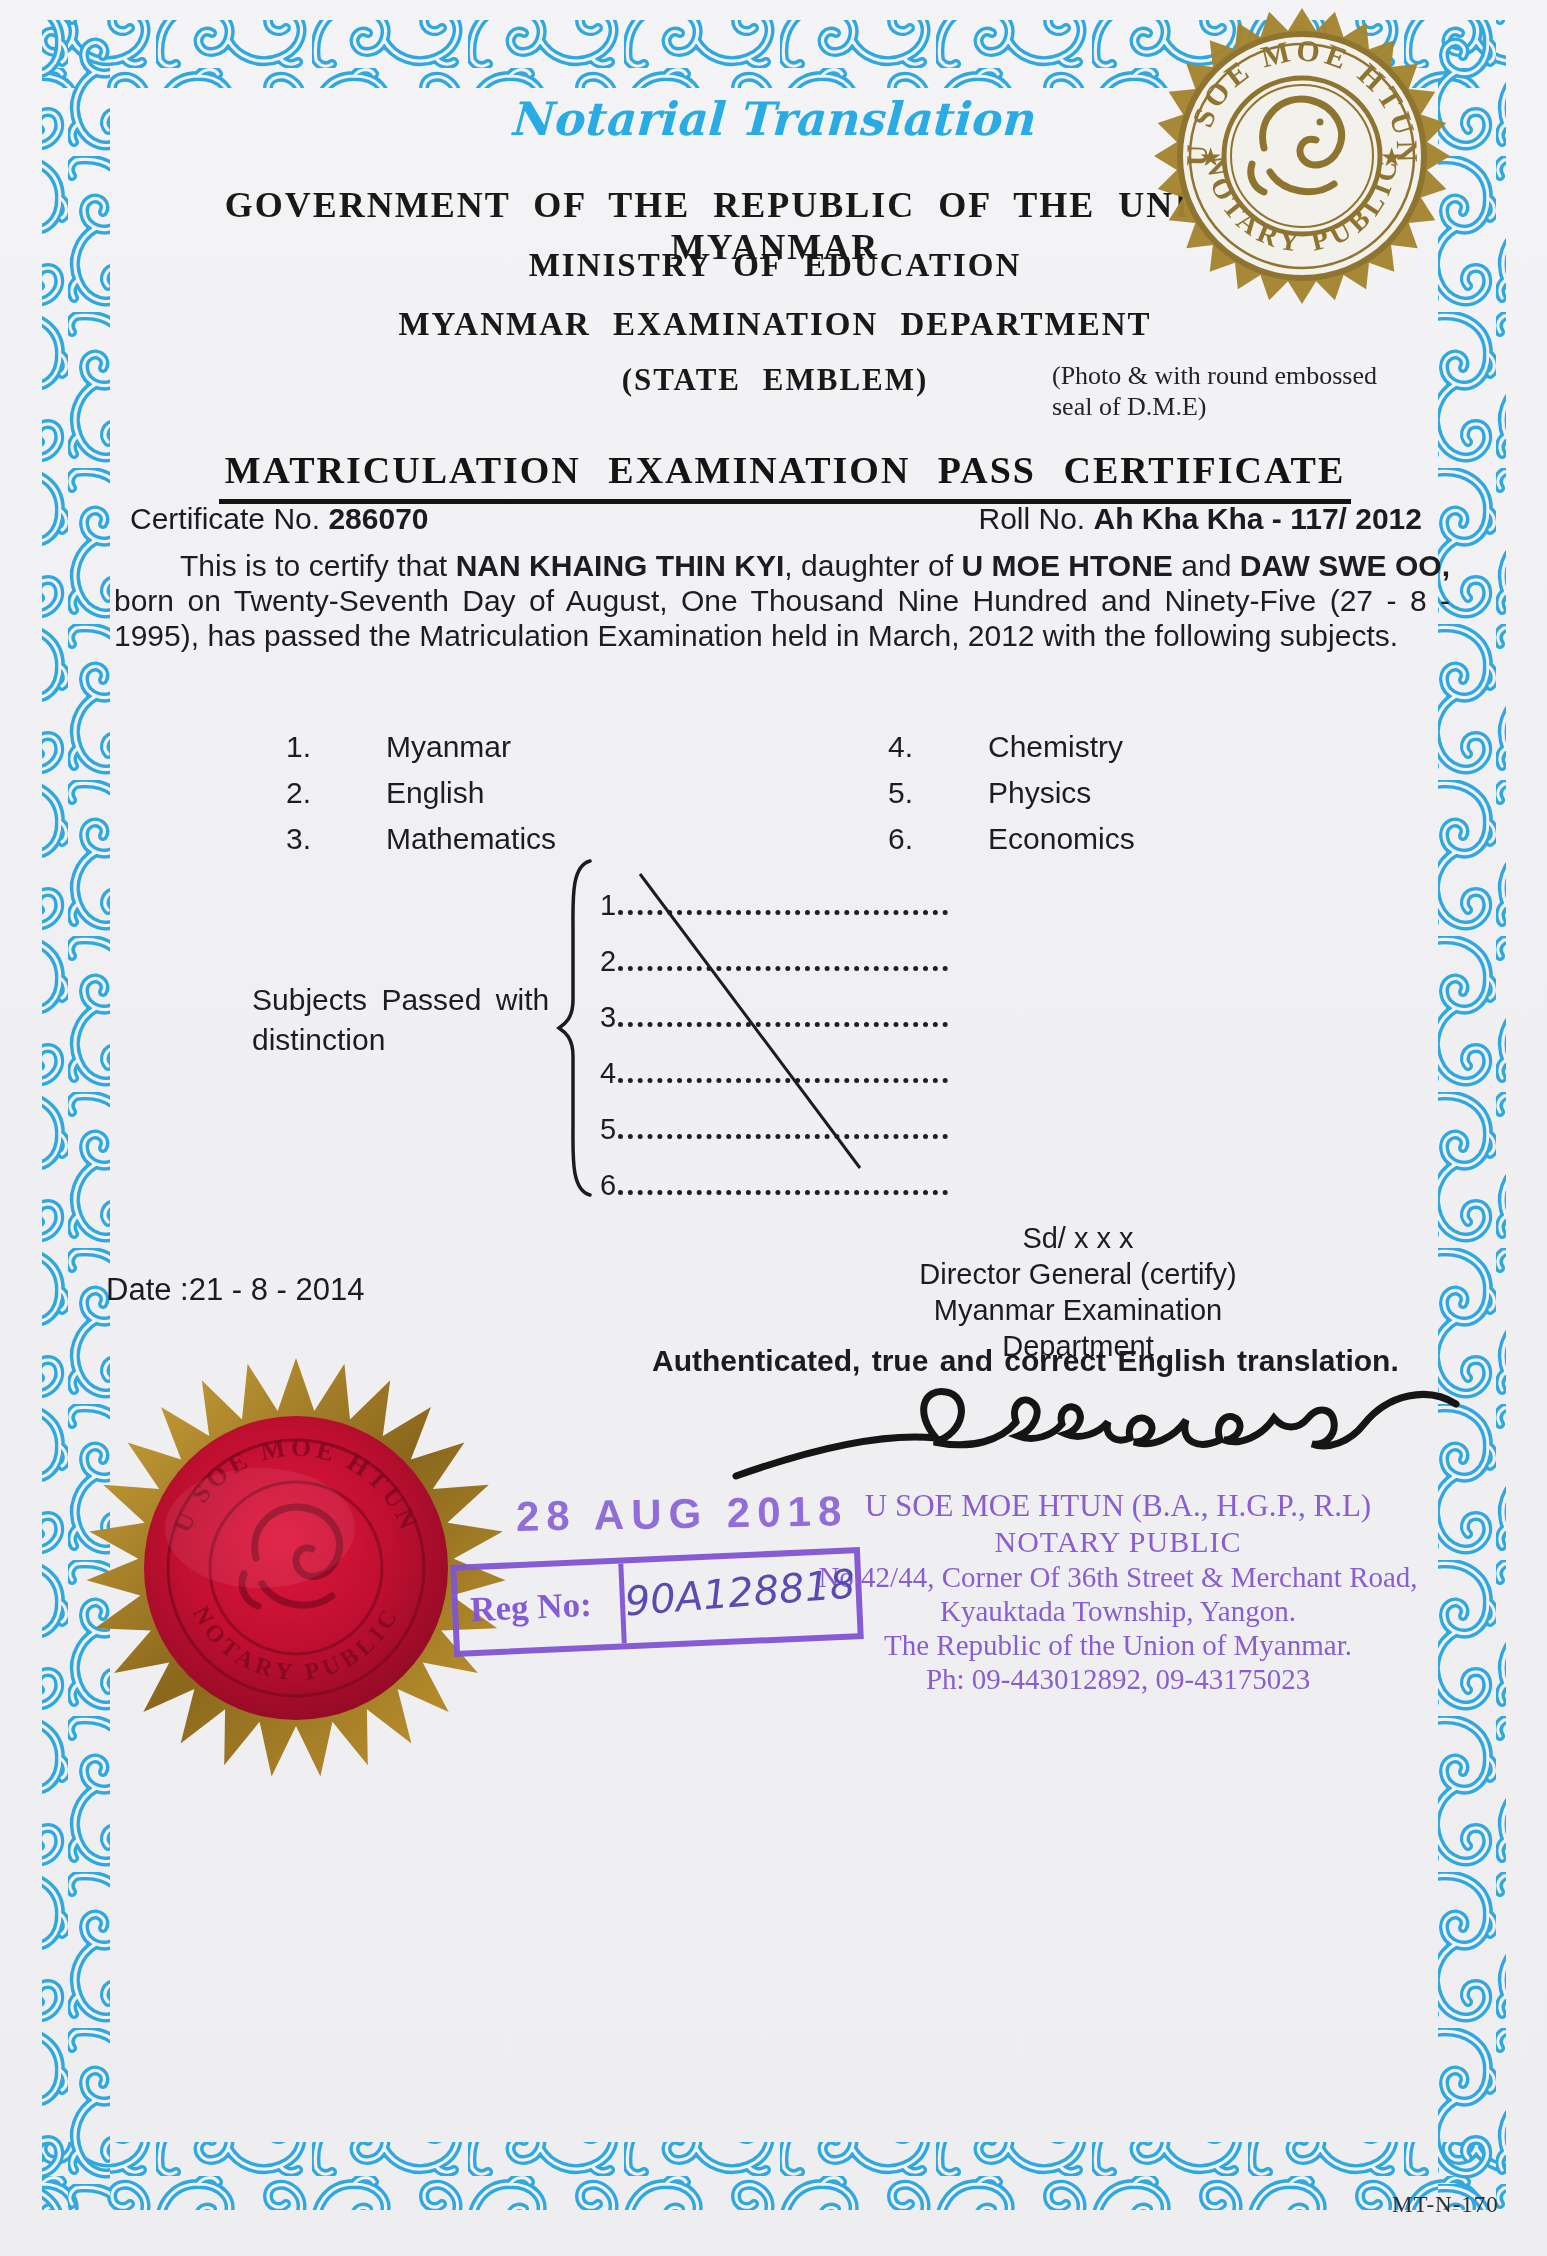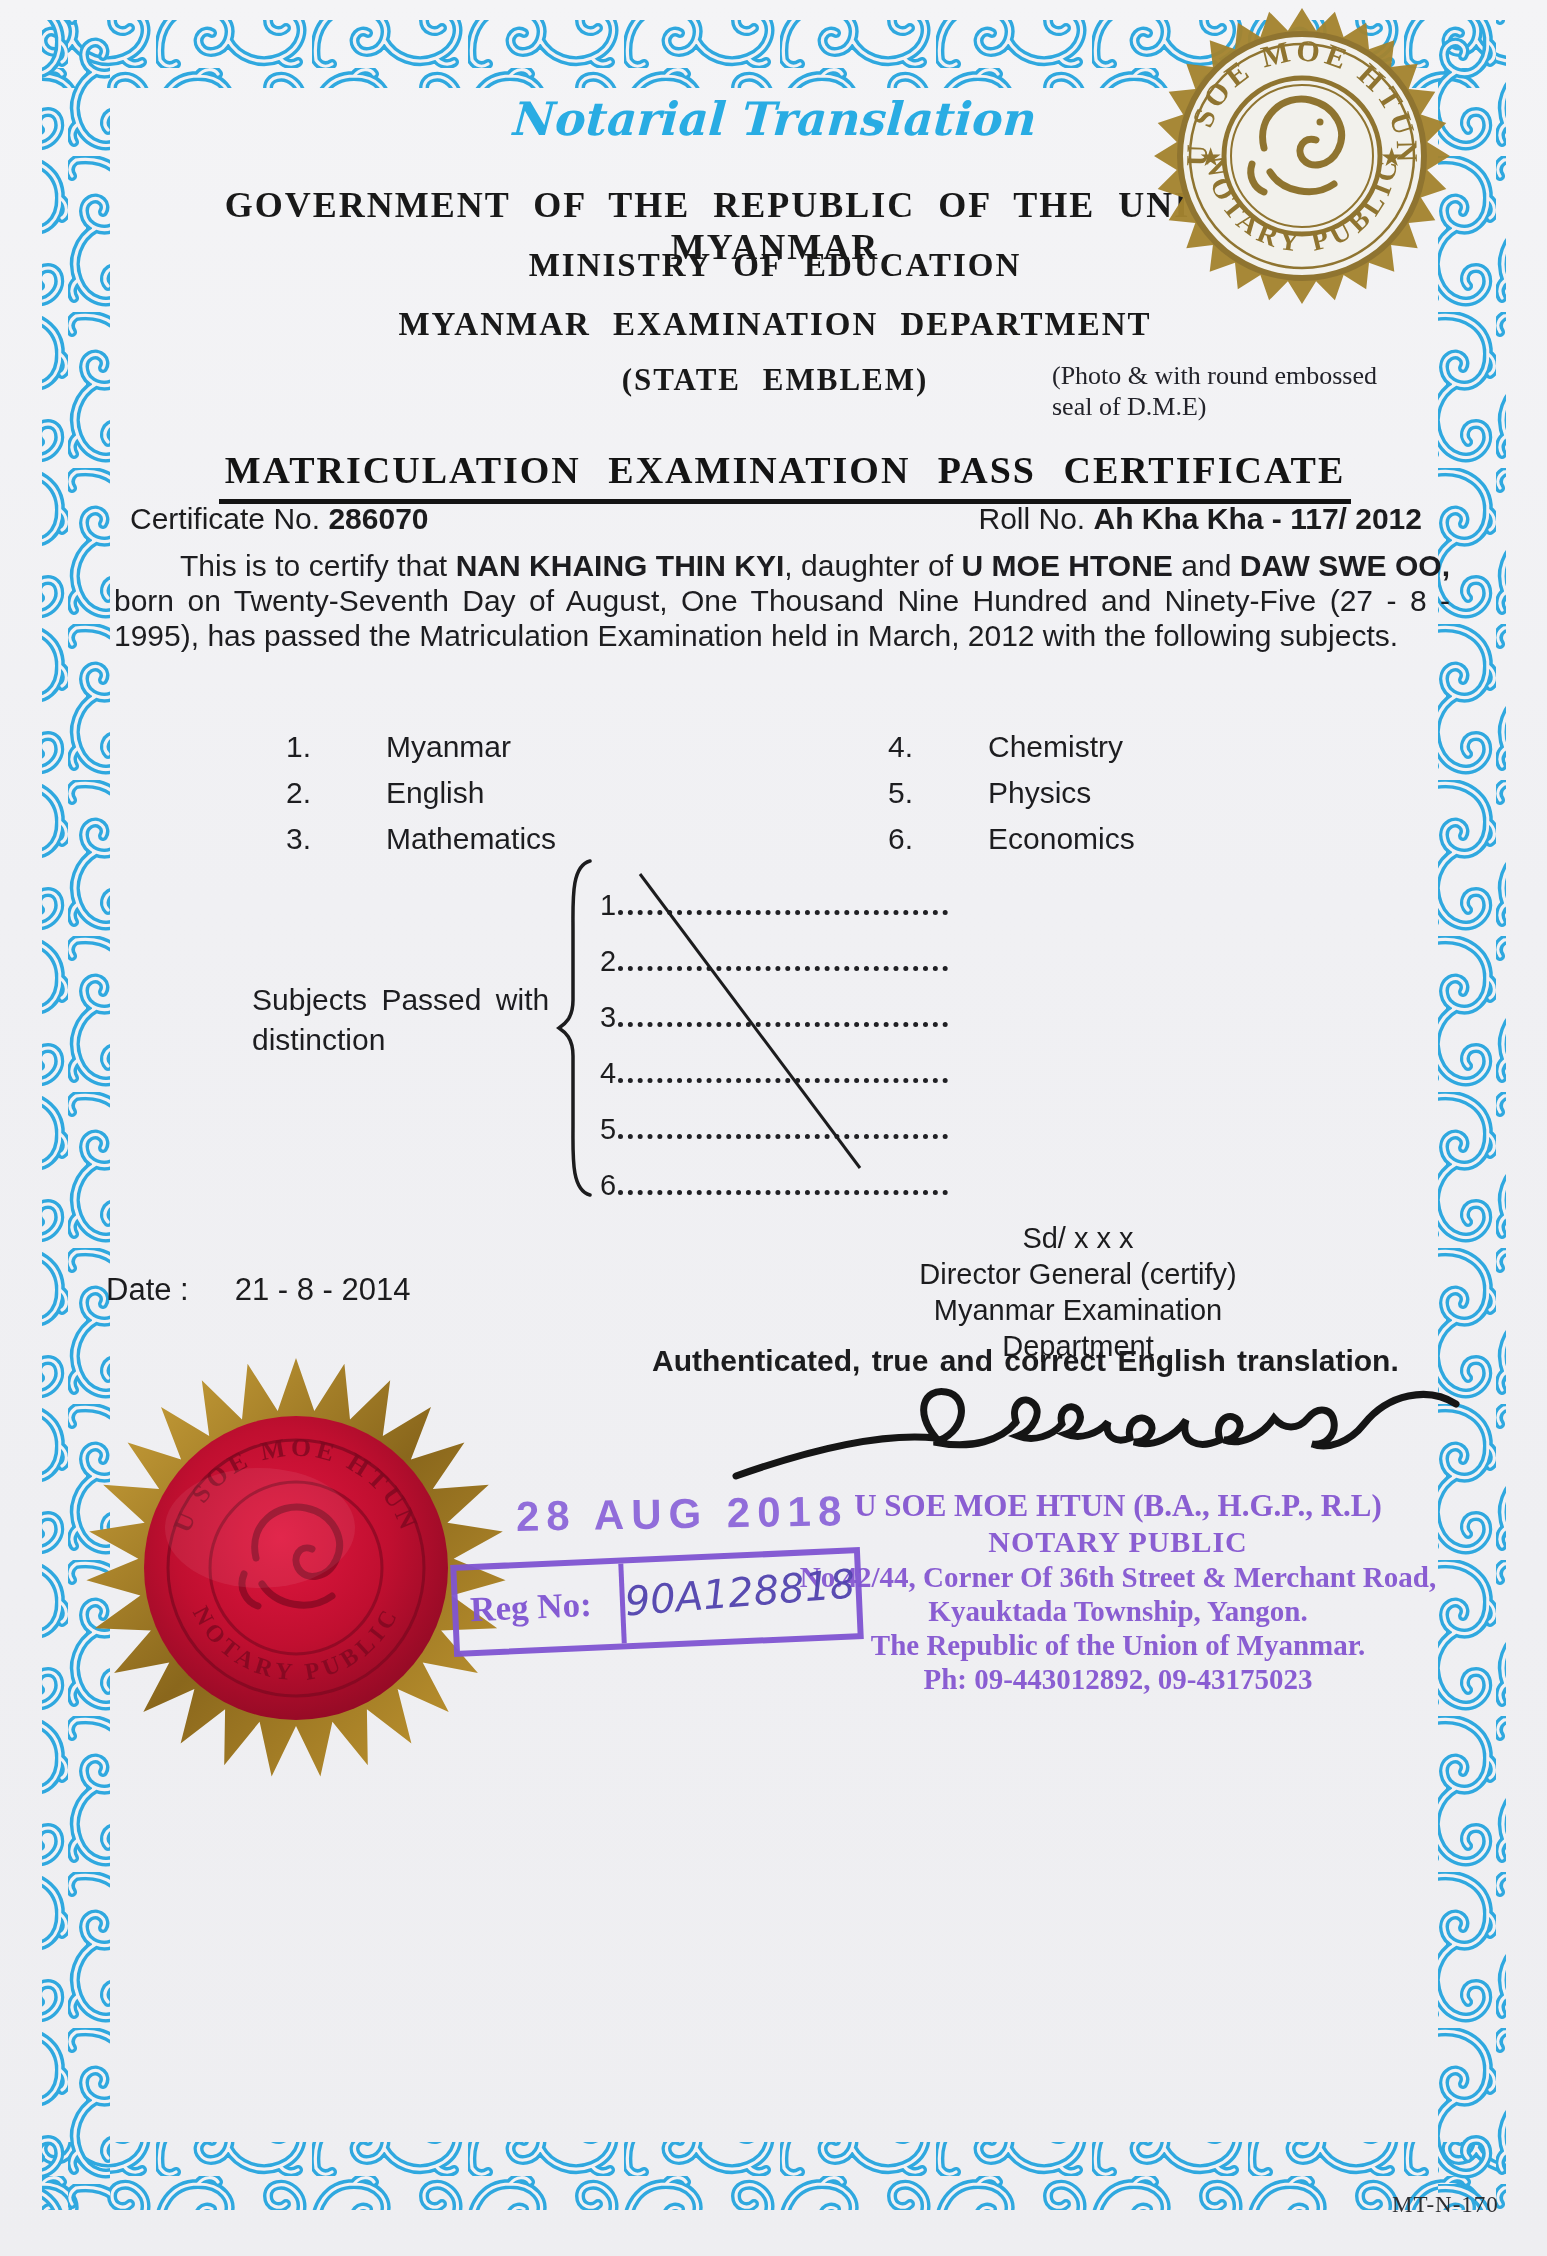--- a/index.html
+++ b/index.html
@@ -41,26 +41,26 @@
   
   .dist-label{left:252px;top:980px;width:352px;font-size:30px;line-height:40px;
      word-spacing:6px;color:#1d1d20;}
   .brace{left:556px;top:858px;}
   .dotrows{left:600px;top:866px;width:348px;}
   .dotrow{display:flex;align-items:flex-end;height:56px;font-size:29px;}
   .dotrow .dno{flex:0 0 auto;padding-right:2px;}
   .dotrow .leader{flex:1 1 auto;border-bottom:5px dotted #202024;margin-bottom:7px;}
   
   .dateline{left:106px;top:1272px;font-size:31px;display:flex;}
-  .dateline .dv{margin-left:46px;}
+  .dateline .dv{}
   .sdblock{left:868px;top:1220px;width:420px;text-align:center;font-size:29px;line-height:36px;}
   .authline{left:652px;top:1344px;width:810px;font-weight:700;font-size:30px;word-spacing:3px;}
   
   .notary{left:758px;top:1488px;width:720px;text-align:center;color:#8a5ed2;
-     font-family:"Liberation Serif",serif;font-weight:700;}
+     font-family:"Liberation Serif",serif;font-weight:400;}
   .n1{font-size:31px;line-height:36px;}
   .n2{font-size:30px;line-height:36px;letter-spacing:1px;}
   .n3{font-size:29px;line-height:34px;}
   .datestamp{left:516px;top:1490px;font-size:42px;font-weight:700;color:#8a63d8;
      letter-spacing:7px;transform:rotate(-1deg);opacity:.92;}
   .regbox{left:452px;top:1556px;width:398px;height:80px;border:6px solid #8055d2;
      transform:rotate(-2.5deg);display:flex;align-items:center;opacity:.95;}
   .reglabel{flex:0 0 150px;padding-left:12px;font-family:"Liberation Serif",serif;
      font-weight:700;font-size:35px;color:#8055d2;}
   .regdiv{width:5px;height:100%;background:#8055d2;}

